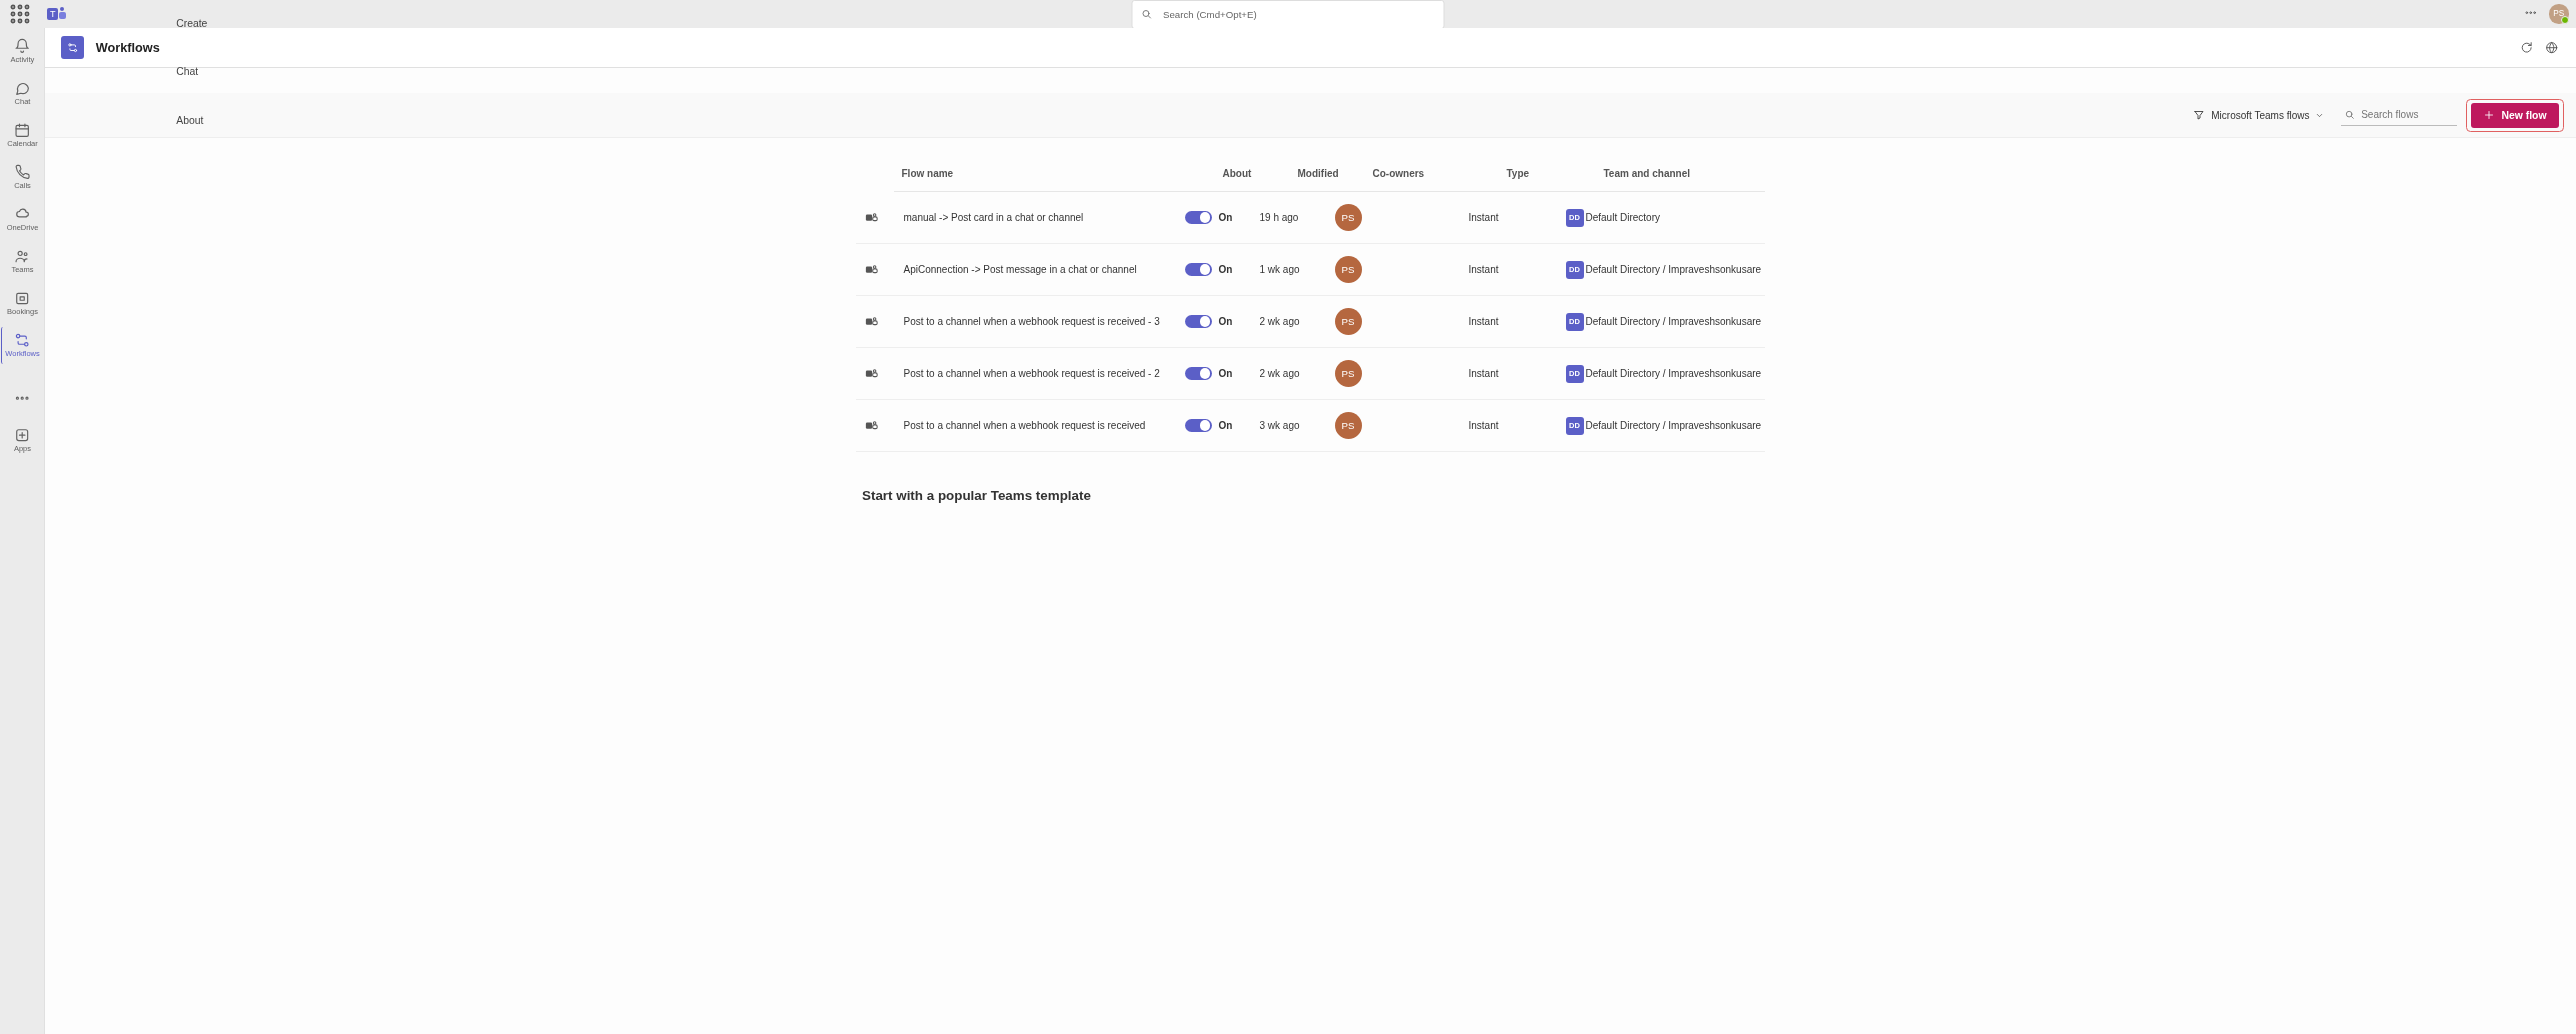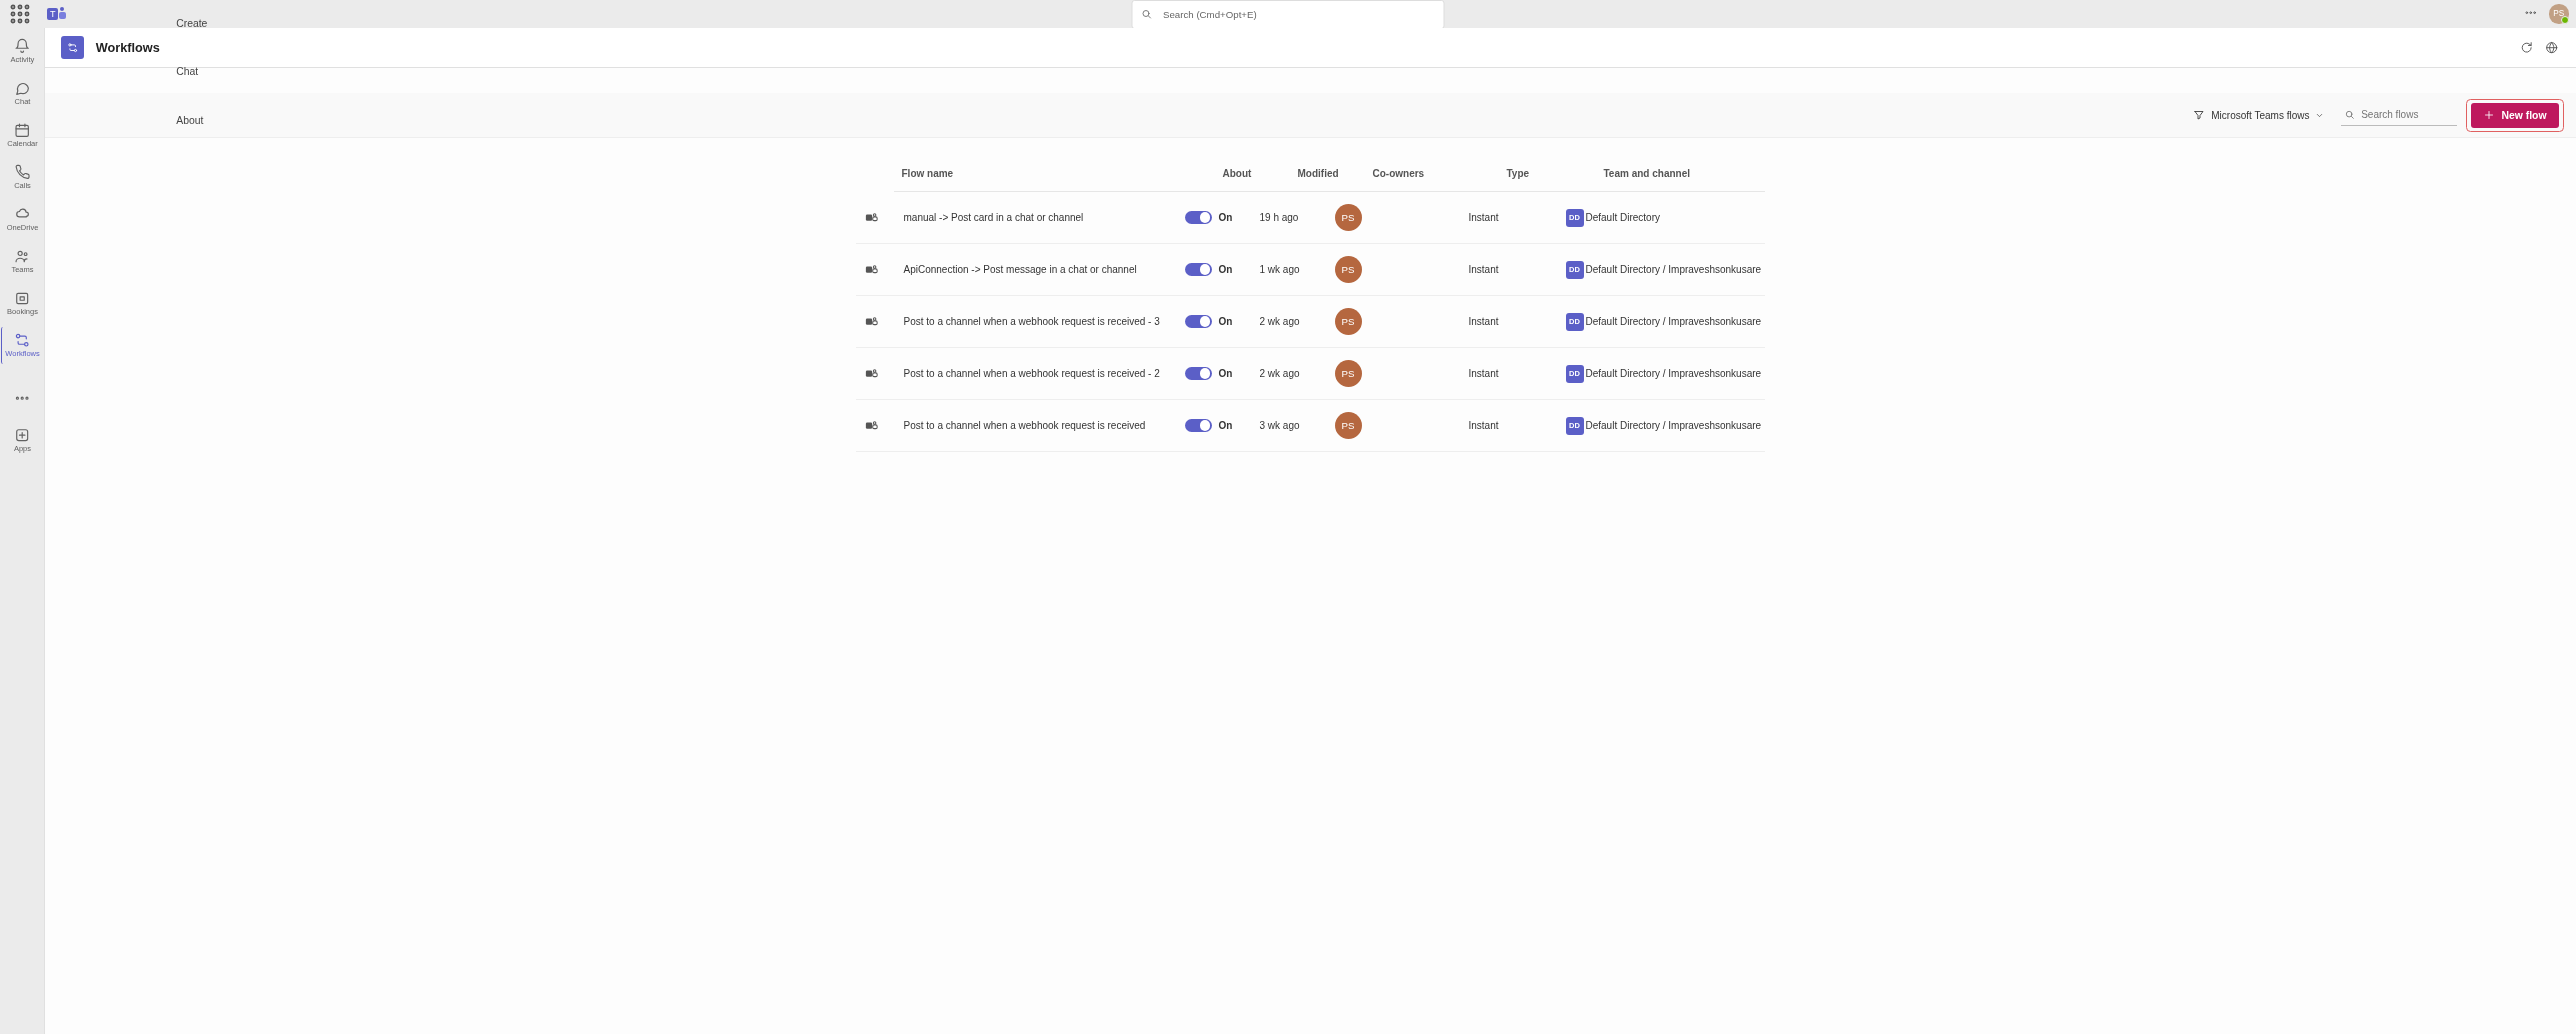--- a/index.html
+++ b/index.html
@@ -359,17 +359,18 @@
               <div>
                 <span class="avatar-sm">PS</span>
               </div>
               <span>Instant</span>
               <div class="team-cell">
                 <span class="dd-badge">DD</span>
                 <span>Default Directory / Impraveshsonkusare</span>
               </div>
             </div>
           </div>
+        <div class="template-heading">Start with a popular Teams template</div>
       </div>
     </div>
   </div>
 </div>
 
 
 </body></html>

